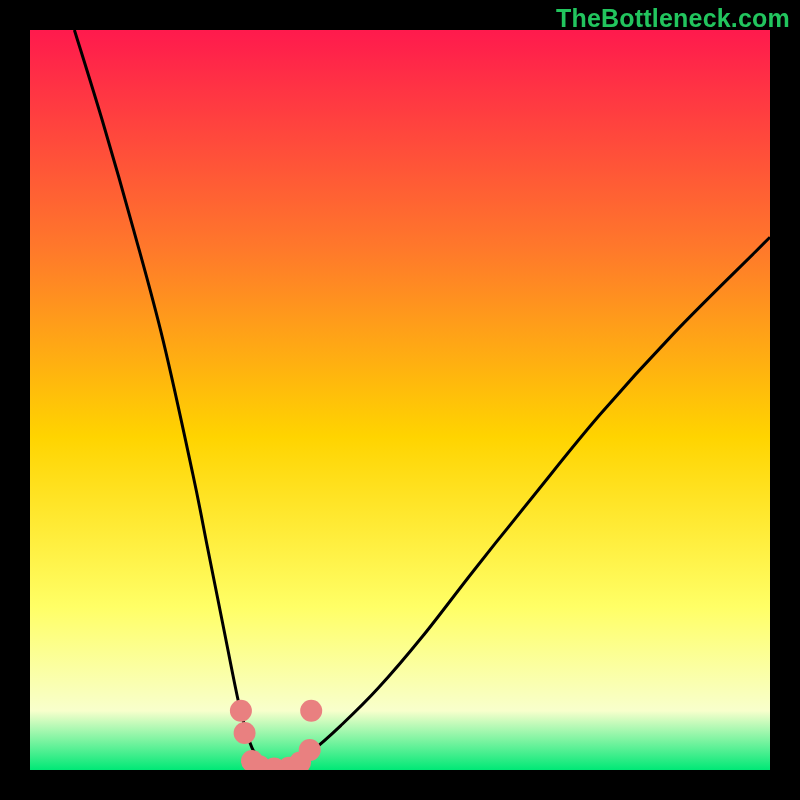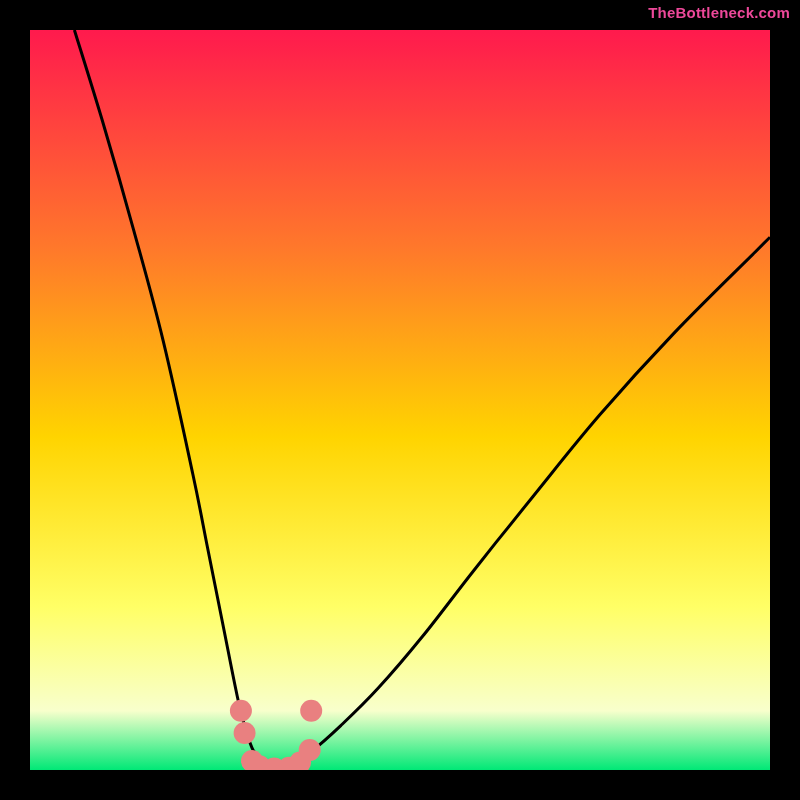--- a/index.html
+++ b/index.html
@@ -24,23 +24,23 @@
     top: 30px;
     width: 740px;
     height: 740px;
     overflow: hidden;
   }
   .watermark {
     position: absolute;
     top: 4px;
     right: 10px;
     font-family: Arial, Helvetica, sans-serif;
-    font-size: 15px;
+    font-size: 25px;
     font-weight: 600;
-    color: #ec4899;
+    color: #22c55e;
     letter-spacing: 0.2px;
   }
   svg { display: block; }
 </style>
 </head>
 <body>
 
 <div class="frame">
   <div class="plot">
     <svg id="chart-svg" viewBox="0 0 740 740" width="740" height="740" preserveAspectRatio="none">

